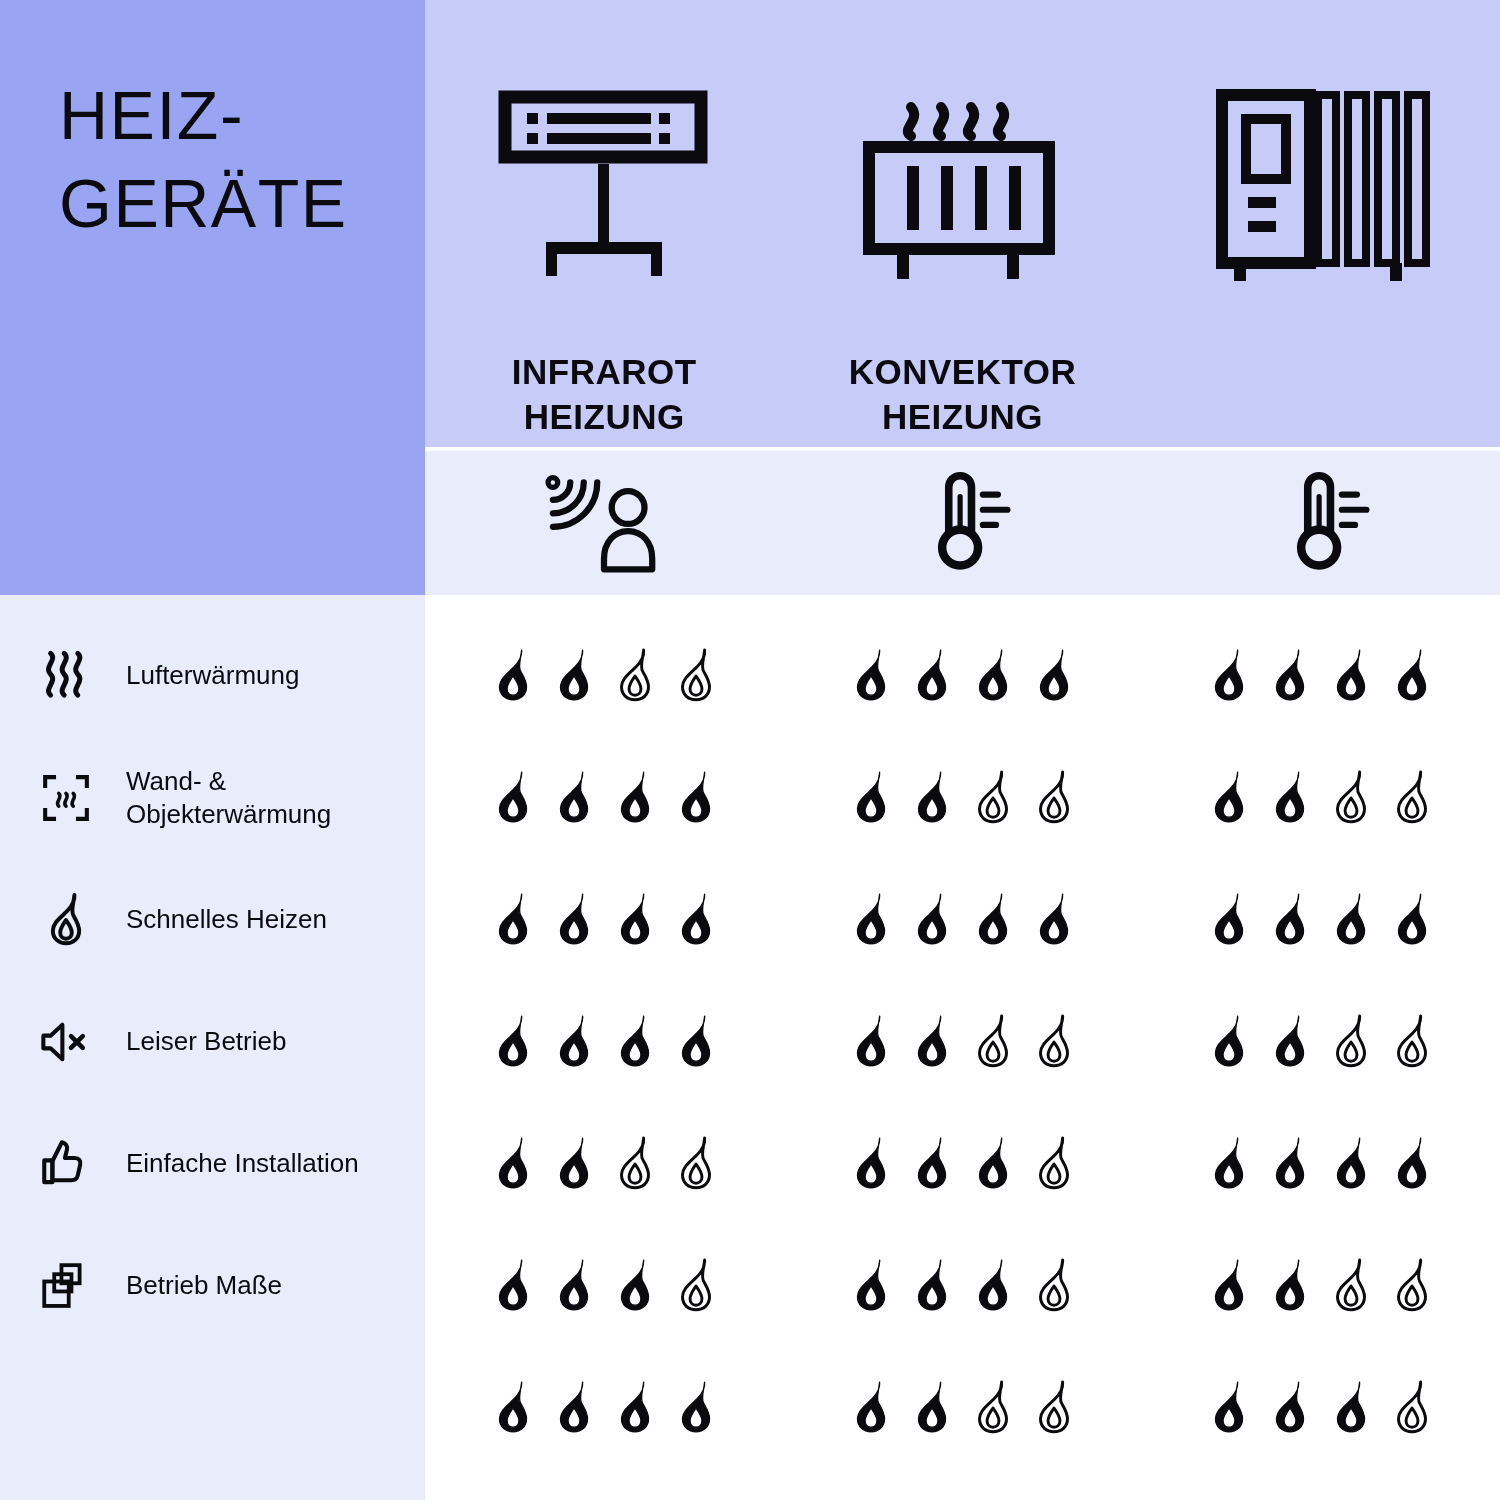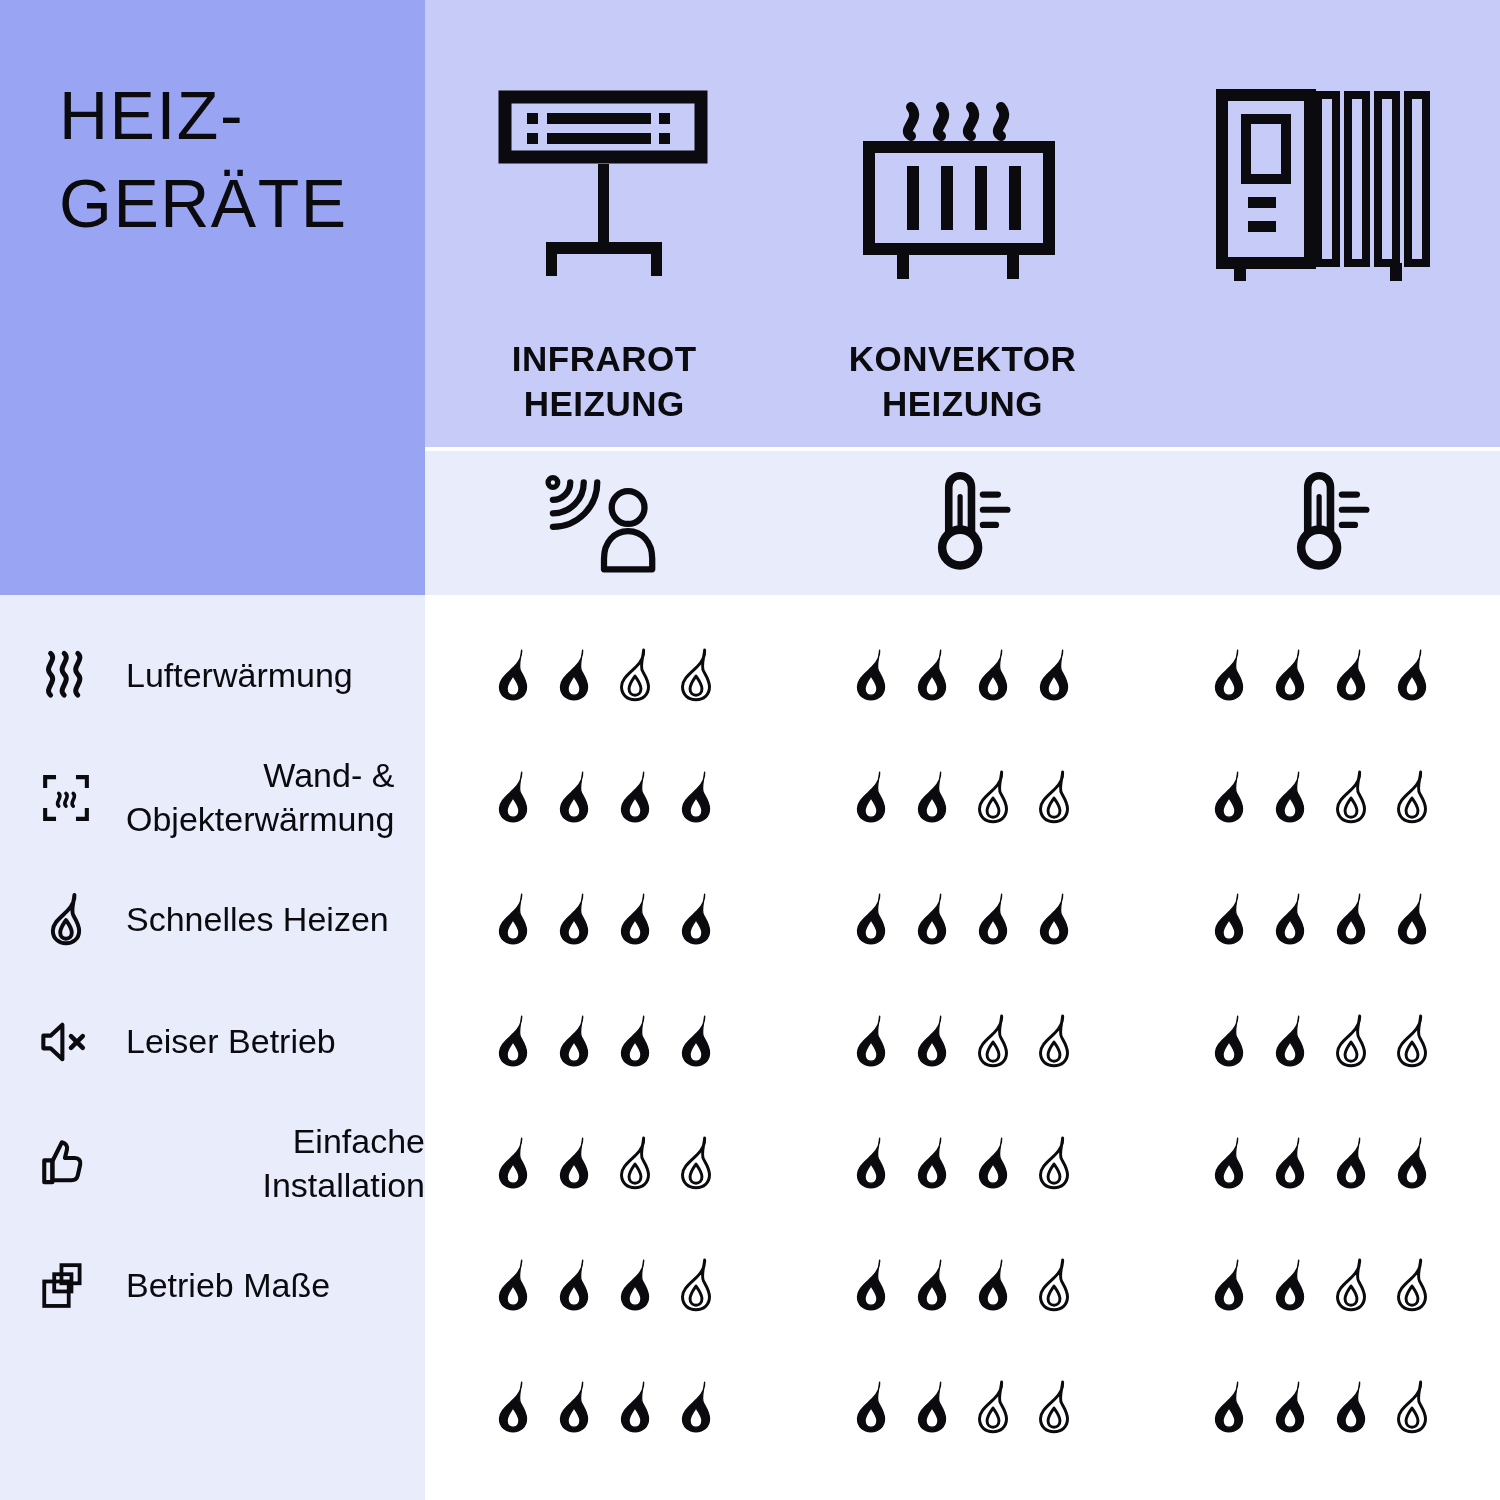--- a/index.html
+++ b/index.html
@@ -9,33 +9,33 @@
     font-family:"Liberation Sans", sans-serif;
   }
   
   .left-block { position:absolute; left:0; top:0; width:425px; height:595px; background:var(--c-block,#99a5f2); }
   .title { margin:7px; padding:64px 0 0 52px; font-size:68px; font-weight:500; letter-spacing:1.5px; line-height:1.3; white-space:pre-line; }
 
   
   .header-band { position:absolute; left:425px; top:0; width:1075px; height:447px; background:var(--c-header,#c6cbf7); display:flex; }
   .header-cell { flex:1; display:flex; flex-direction:column; align-items:center; }
   .device-box { height:330px; padding-top:44px; box-sizing:border-box; display:flex; align-items:center; justify-content:center; }
-  .header-label { flex:1; display:flex; align-items:flex-end; justify-content:center; padding-bottom:20px;
+  .header-label { flex:1; display:flex; align-items:flex-end; justify-content:center; padding-bottom:7px;
     font-size:35px; font-weight:700; letter-spacing:.5px; line-height:1.28; text-align:center; white-space:pre-line; }
   .seam { position:absolute; left:425px; top:447px; width:1075px; height:4px; background:var(--c-paper,#fff); }
 
   
   .mode-band { position:absolute; left:425px; top:451px; width:1075px; height:144px; background:var(--c-band,#e9ecfb); display:flex; }
   .mode-cell { flex:1; display:flex; align-items:center; justify-content:center; }
 
   
   .sidebar { position:absolute; left:0; top:595px; width:425px; height:905px; background:var(--c-band,#e9ecfb); padding-top:20px; box-sizing:border-box; }
   .feature-row { height:122px; display:flex; align-items:center; padding-left:34px; box-sizing:border-box; }
   .f-icon { width:64px; height:64px; flex:none; display:flex; align-items:center; justify-content:center; margin-right:28px; }
-  .f-label { font-size:34px; line-height:1.28; white-space:pre-line;text-align:right; }
+  .f-label { font-size:26px; line-height:1.28; white-space:pre-line; }
 
   
   .main { position:absolute; left:425px; top:595px; width:1075px; height:905px; background:var(--c-paper,#fff); padding-top:20px; box-sizing:border-box; }
   .rating-row { height:122px; display:flex; }
   .rating-cell { flex:1; display:flex; align-items:center; justify-content:center; gap:7px; }
   .flame { width:54px; height:64px; display:block; }
   .flame-filled path { fill:currentColor; fill-rule:evenodd; stroke:currentColor; stroke-width:2.5; stroke-linejoin:round; }
   .flame-empty path { fill:none; stroke:currentColor; stroke-width:5.5; stroke-linejoin:round; }
 
   svg.lineart { stroke:currentColor; fill:none; }

